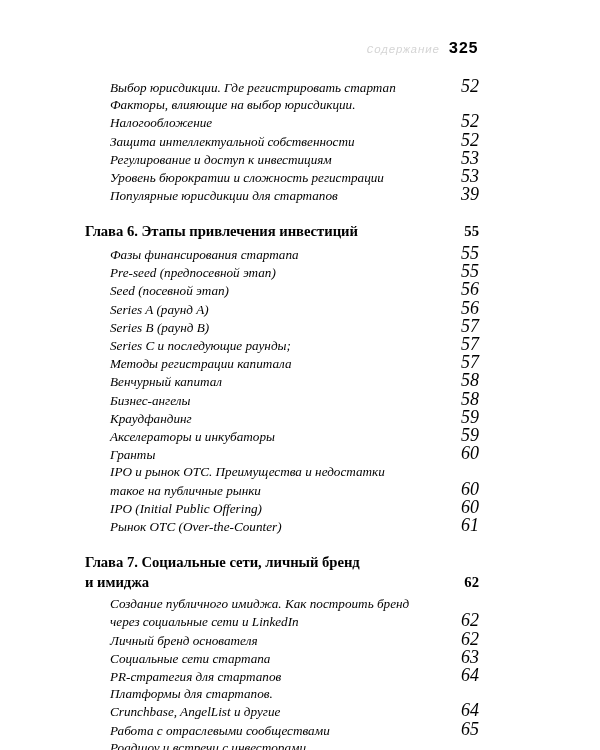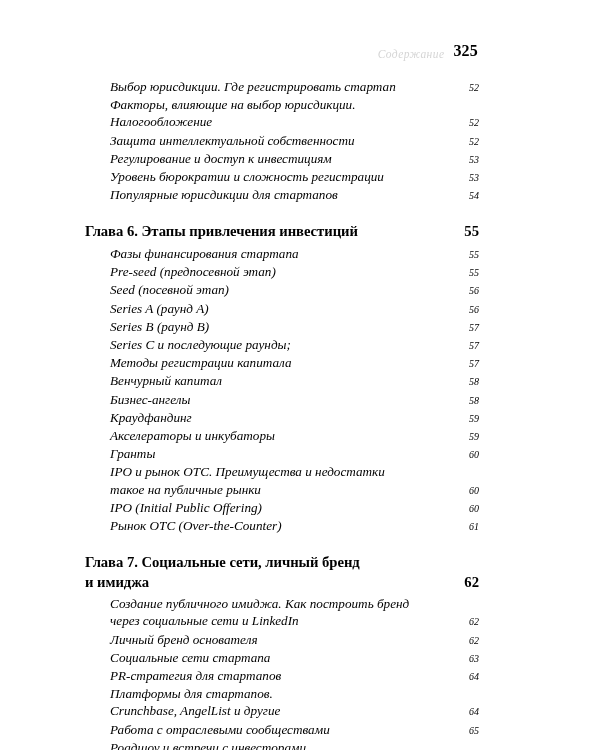--- a/index.html
+++ b/index.html
@@ -24,24 +24,25 @@
   }
 
   
   .running-head {
     position: absolute;
     top: 38px;
     left: 0;
     width: 100%;
     height: 22px;
     display: flex;
-    align-items: flex-end;
+    align-items: center;
     justify-content: flex-end;
     padding-right: 122px;
     box-sizing: border-box;
+    font-family: Liberation Mono, monospace;
   }
   .running-head-title {
     font-size: 11.5px;
     font-style: italic;
     color: #d5d5d5;
     letter-spacing: 0.4px;
     margin-right: 9px;
     white-space: nowrap;
   }
   .running-head-folio {
@@ -110,21 +111,21 @@
   .entry-title {
     flex: 1 1 auto;
     padding-right: 12px;
     white-space: nowrap;
   }
   .entry-page {
     flex: 0 0 auto;
     width: 30px;
     text-align: right;
     font-style: italic;
-    font-size: 10px;
+    font-size: 18px;
   }
   
   .entry-page.blank {
     visibility: hidden;
   }
 
   
   .toc-group + .toc-group .chapter {
     margin-top: 18px;
   }
@@ -160,21 +161,21 @@
         <div class="entry">
           <span class="entry-title">Регулирование и доступ к инвестициям</span>
           <span class="entry-page">53</span>
         </div>
         <div class="entry">
           <span class="entry-title">Уровень бюрократии и сложность регистрации</span>
           <span class="entry-page">53</span>
         </div>
         <div class="entry">
           <span class="entry-title">Популярные юрисдикции для стартапов</span>
-          <span class="entry-page">54</span>
+          <span class="entry-page">39</span>
         </div>
       </div>
       <div class="toc-group">
         <div class="chapter">
           <div class="chapter-title">
             <span class="ch-line">Глава 6. Этапы привлечения инвестиций</span>
           </div>
           <div class="chapter-page">55</div>
         </div>
         <div class="entry">

